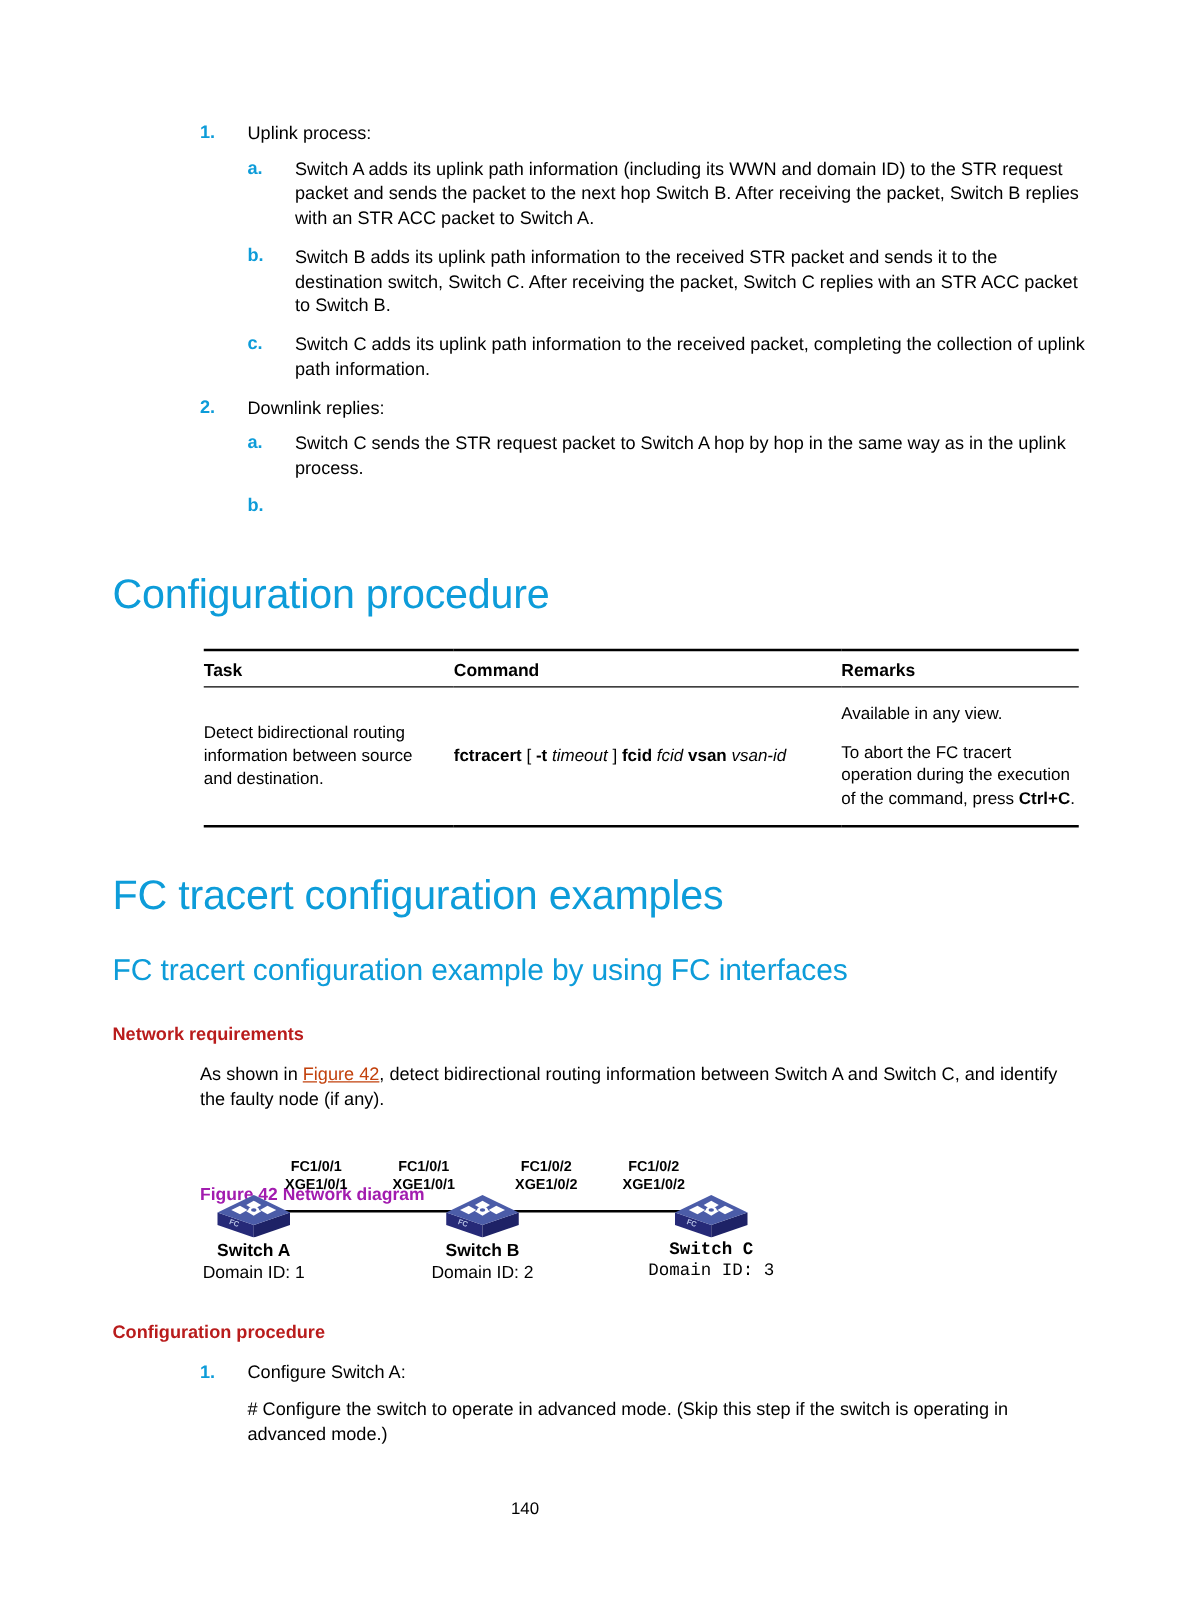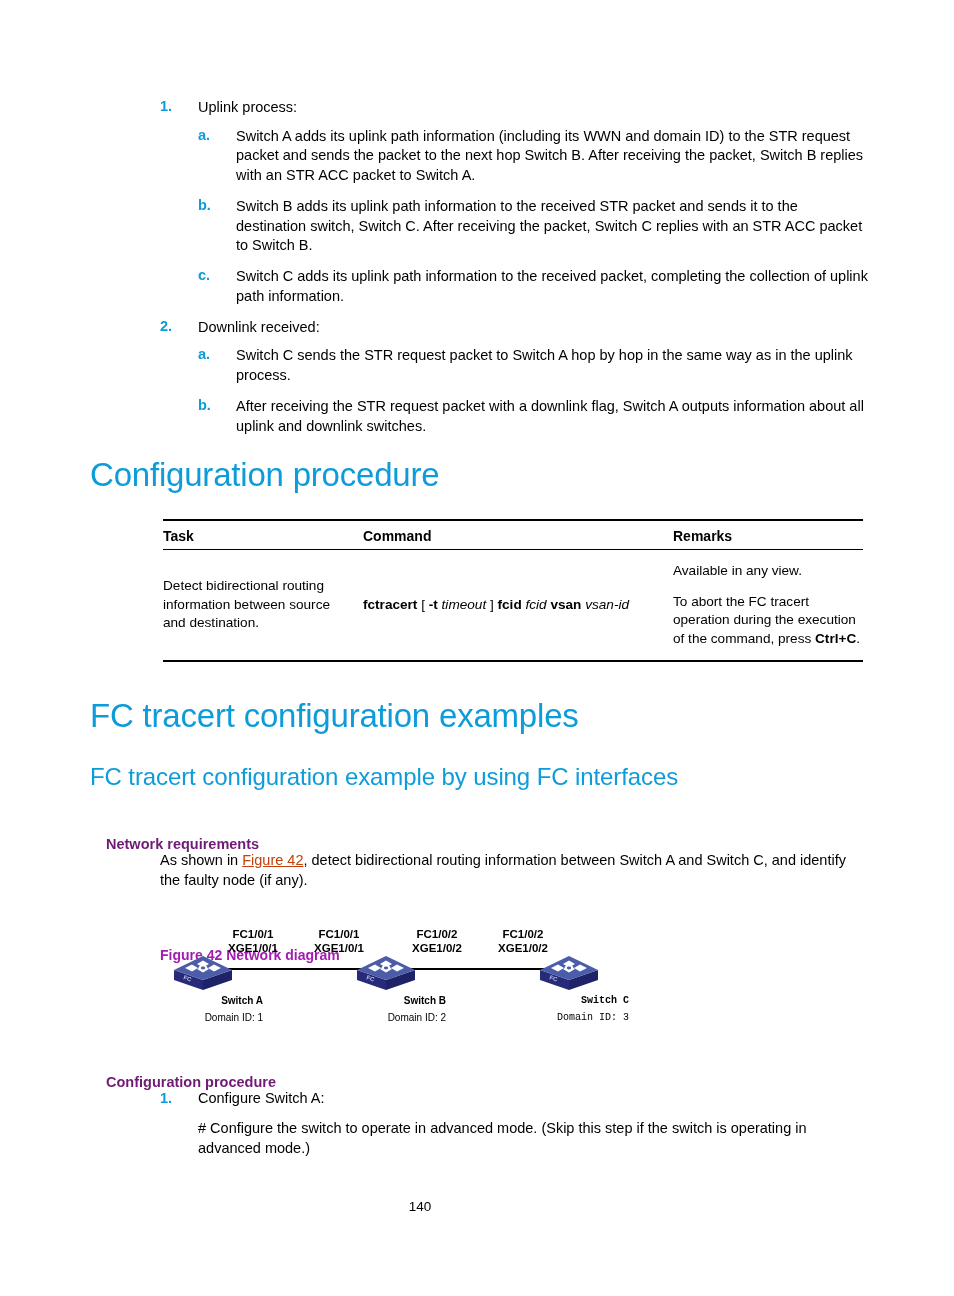--- a/index.html
+++ b/index.html
@@ -55,25 +55,25 @@
     position: absolute;
     margin: 0;
     left: 90px;
     font-size: 24px;
     font-weight: normal;
     color: #0d9cd9;
     letter-spacing: -0.1px;
   }
   h3.h-minor {
     position: absolute;
-    margin: 16px;
+    margin: 0;
     left: 90px;
     font-size: 14.5px;
     font-weight: bold;
-    color: #701a75;
+    color: #b91c1c;
   }
 
   #heading-config-procedure-1 { top: 456px; }
   #heading-fc-examples       { top: 697px; }
   #heading-fc-example-fc     { top: 763px; }
   #heading-network-req       { top: 820px; }
   #heading-config-procedure-2 { top: 1058px; }
 
   
   .tbl {
@@ -176,22 +176,22 @@
   .pl-1 { left: 56px;  top: 0px; width: 74px; }
   .pl-2 { left: 142px; top: 0px; width: 74px; }
   .pl-3 { left: 240px; top: 0px; width: 74px; }
   .pl-4 { left: 326px; top: 0px; width: 74px; }
 
   
   .devlbl {
     position: absolute;
     top: 64px;
     width: 120px;
-    text-align: right;
-    font-size: 10px;
+    text-align: center;
+    font-size: 14px;
     line-height: 17px;
     font-family: "Liberation Sans", sans-serif;
   }
   .devlbl .name { font-weight: bold; display: block; }
   .devlbl .dom  { display: block; font-weight: normal; }
   .dl-a { left: -17px; }
   .dl-b { left: 166px; }
   .dl-c { left: 349px; font-family: Liberation Mono, monospace; }
 
   
@@ -226,30 +226,29 @@
         </div>
         <div class="li-alpha">
           <span class="marker">c.</span>
           <span class="body">Switch C adds its uplink path information to the received packet, completing the collection of uplink path information.</span>
         </div>
       </div>
     </div>
 
     <div class="li-num">
       <span class="marker">2.</span>
-      <span class="body">Downlink received:</span>
+      <span class="body">Downlink replies:</span>
 
       <div class="sub-list">
         <div class="li-alpha">
           <span class="marker">a.</span>
           <span class="body">Switch C sends the STR request packet to Switch A hop by hop in the same way as in the uplink process.</span>
         </div>
         <div class="li-alpha">
           <span class="marker">b.</span>
-          <span class="body">After receiving the STR request packet with a downlink flag, Switch A outputs information about all uplink and downlink switches.</span>
         </div>
       </div>
     </div>
 
   </div>
 
   <h1 class="h-main" id="heading-config-procedure-1">Configuration procedure</h1>
 
   <table class="tbl">
     <thead>

